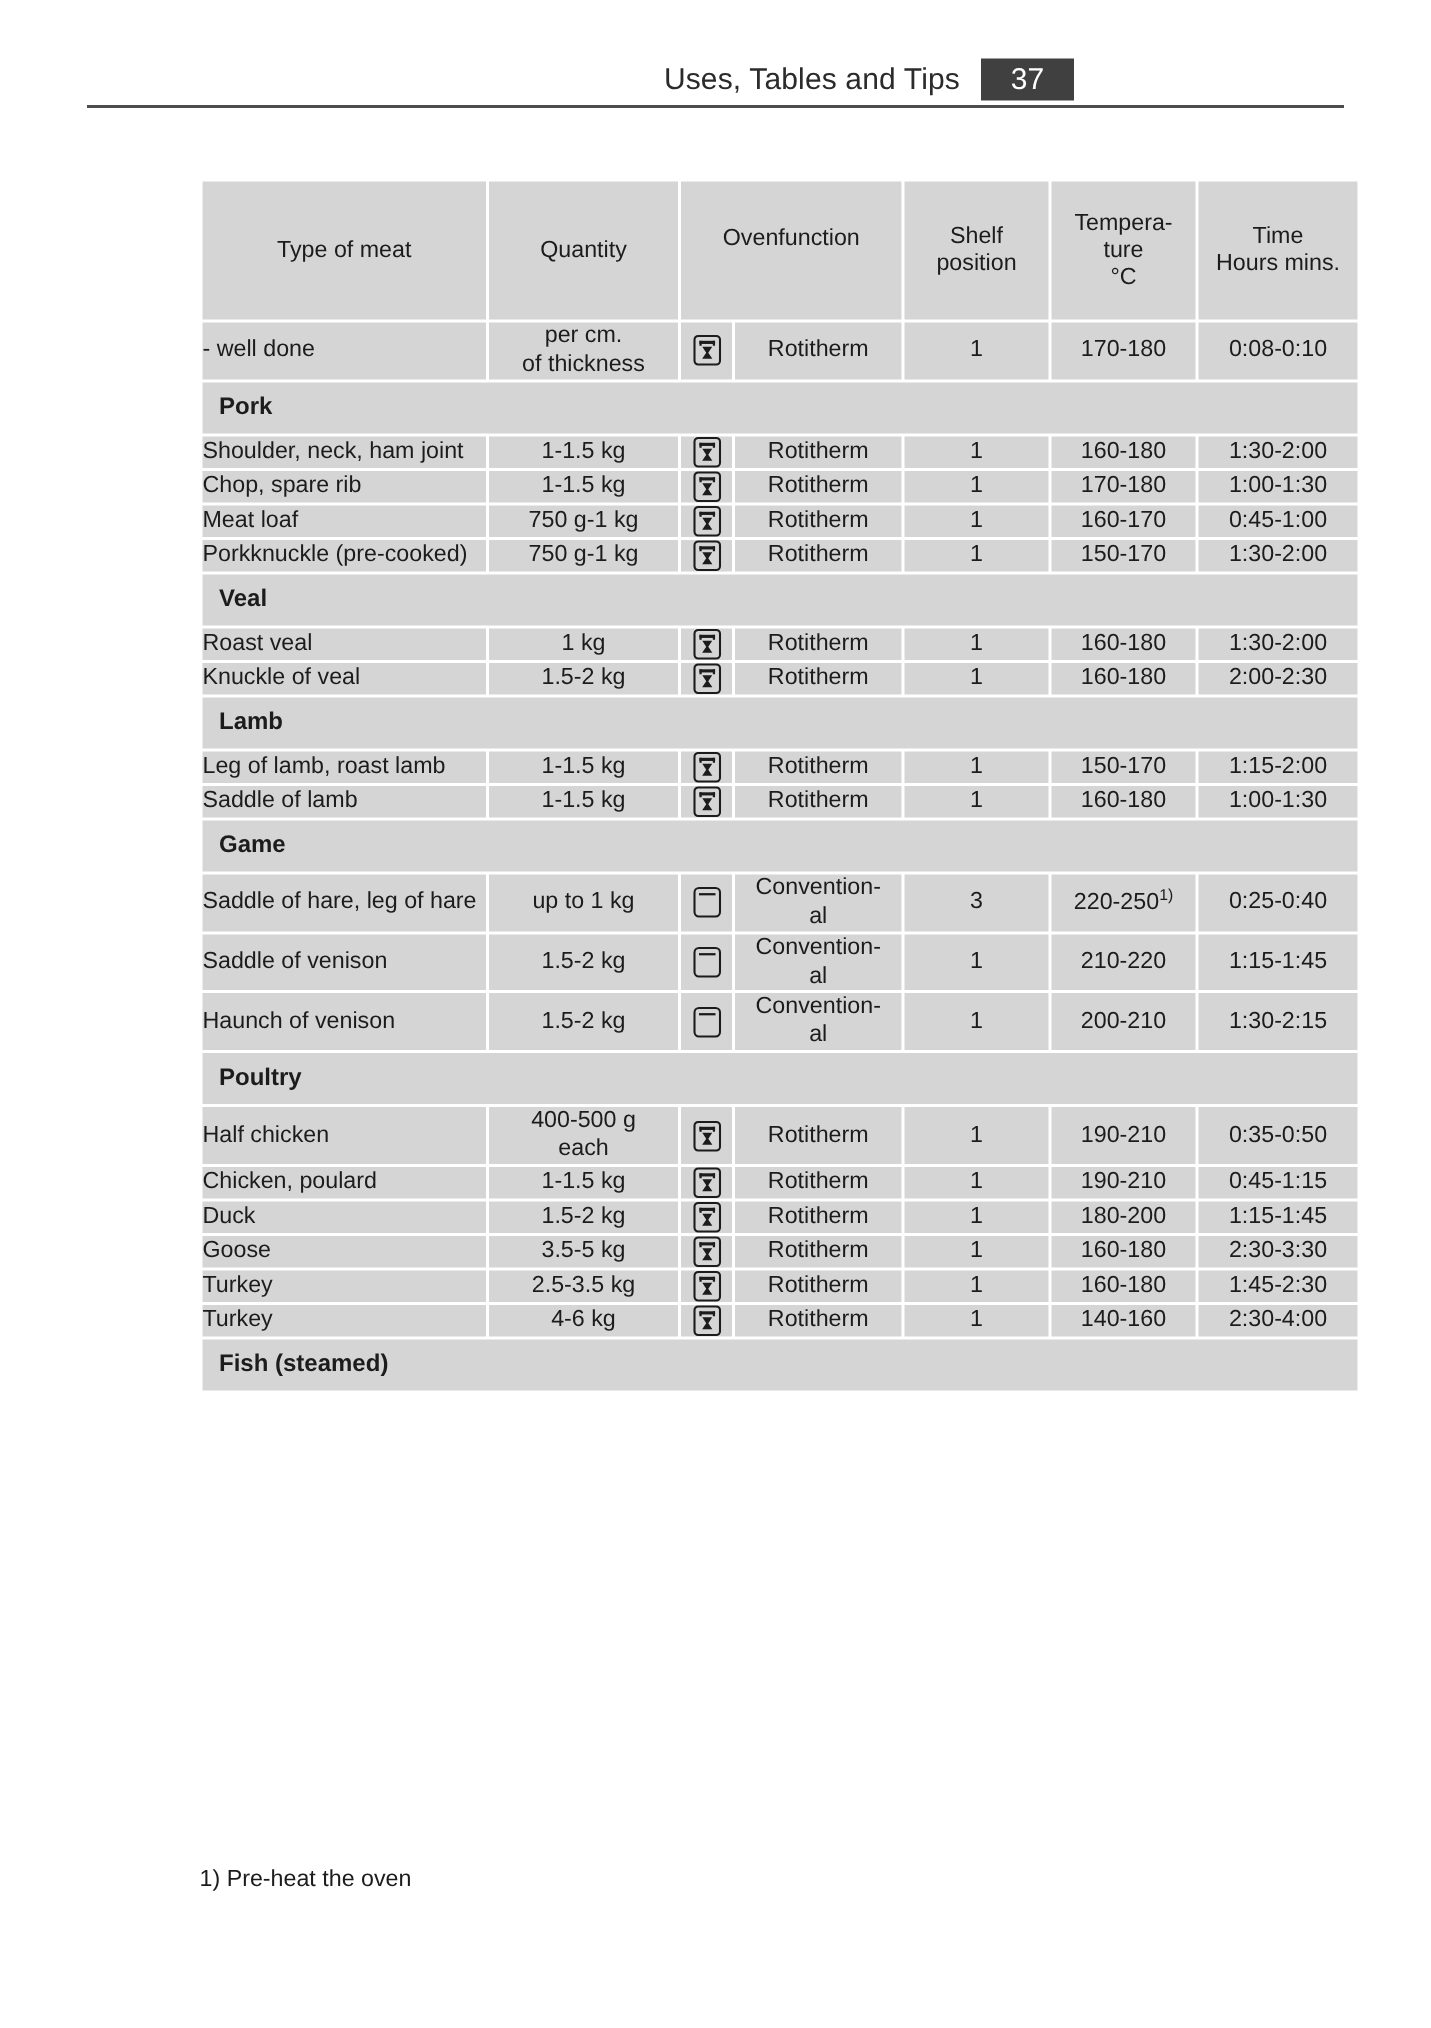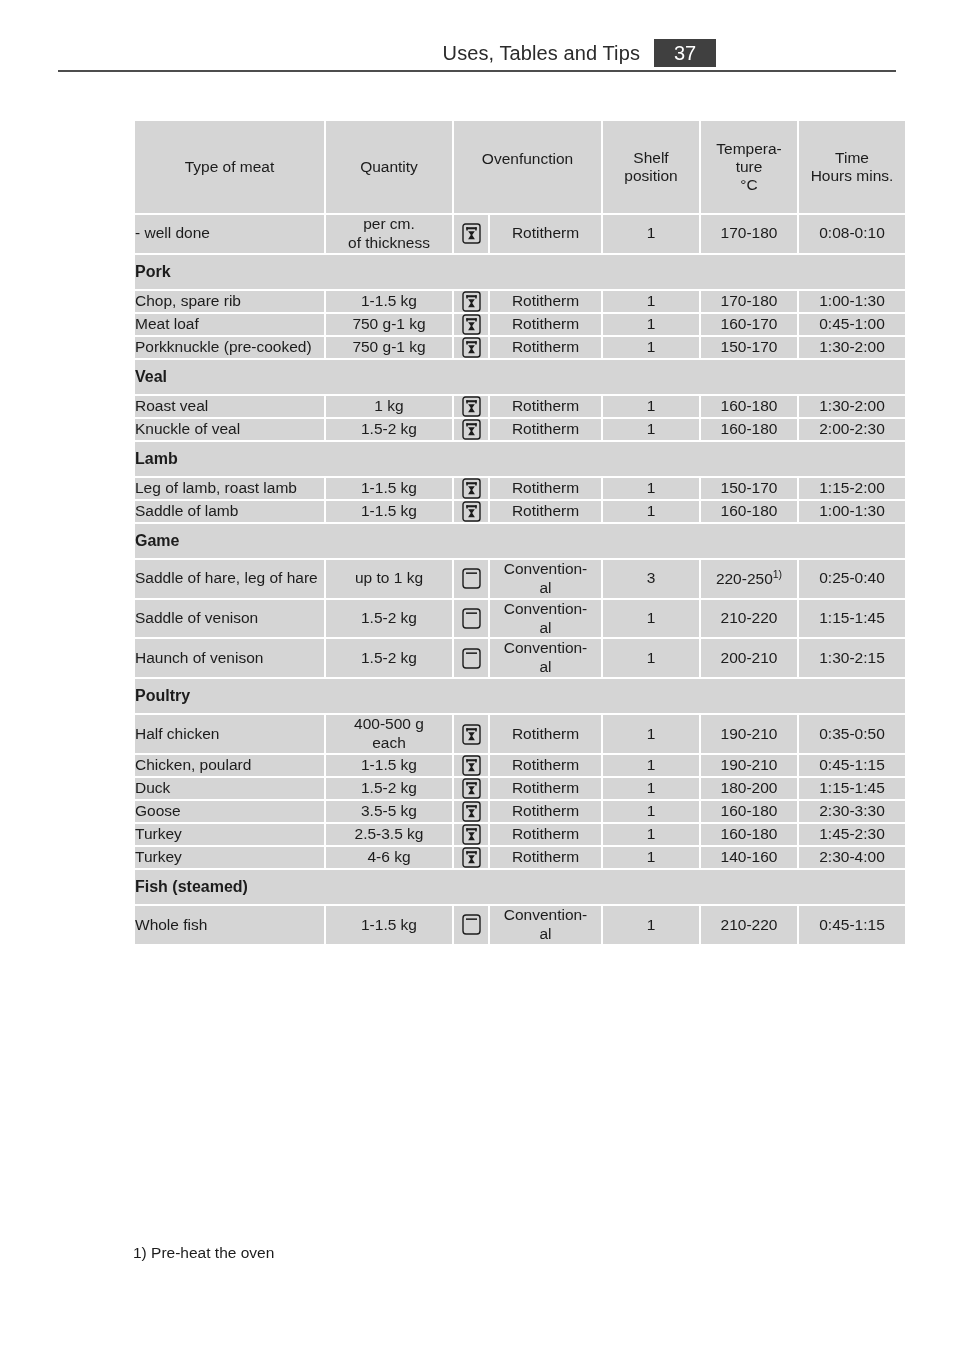--- a/index.html
+++ b/index.html
@@ -117,21 +117,21 @@
   }
   td.c-fname {
     text-align: center;
     padding: 7px 4px;
     line-height: 1.22;
   }
 
   tr.section-row td {
     font-weight: bold;
     font-size: 16px;
-    padding: 7px 0 7px 0;
+    padding: 7px 0 7px 11px;
     text-align: left;
     height: 20px;
   }
 
   
   .oven-icon {
     display: inline-block;
     width: 19px;
     height: 21px;
     vertical-align: middle;
@@ -203,20 +203,35 @@
               </svg></span></td>
           <td class="c-fname">Rotitherm</td>
           <td class="c-shelf">1</td>
           <td class="c-temp">170-180</td>
           <td class="c-time">0:08-0:10</td>
         </tr>
         <tr class="section-row">
           <td colspan="7">Pork</td>
         </tr>
         <tr>
+          <td class="c-name">Shoulder, neck, ham joint</td>
+          <td class="c-qty">1-1.5 kg</td>
+          <td class="c-icon"><span class="oven-icon"><svg width="19" height="21" viewBox="0 0 19 21">
+                <rect x="1" y="1" width="17" height="19" rx="2.5" ry="2.5" fill="none" stroke="#1c1c1c" stroke-width="1.4"></rect>
+                <rect x="4.3" y="4.2" width="10.4" height="2.1" fill="#1c1c1c"></rect>
+                <rect x="4.3" y="4.2" width="1.5" height="3.3" fill="#1c1c1c"></rect>
+                <rect x="13.2" y="4.2" width="1.5" height="3.3" fill="#1c1c1c"></rect>
+                <path d="M6.2 8.2 L12.8 8.2 L10.2 12.1 L12.9 16.2 L6.1 16.2 L8.8 12.1 Z" fill="#1c1c1c"></path>
+              </svg></span></td>
+          <td class="c-fname">Rotitherm</td>
+          <td class="c-shelf">1</td>
+          <td class="c-temp">160-180</td>
+          <td class="c-time">1:30-2:00</td>
+        </tr>
+        <tr>
           <td class="c-name">Chop, spare rib</td>
           <td class="c-qty">1-1.5 kg</td>
           <td class="c-icon"><span class="oven-icon"><svg width="19" height="21" viewBox="0 0 19 21">
                 <rect x="1" y="1" width="17" height="19" rx="2.5" ry="2.5" fill="none" stroke="#1c1c1c" stroke-width="1.4"></rect>
                 <rect x="4.3" y="4.2" width="10.4" height="2.1" fill="#1c1c1c"></rect>
                 <rect x="4.3" y="4.2" width="1.5" height="3.3" fill="#1c1c1c"></rect>
                 <rect x="13.2" y="4.2" width="1.5" height="3.3" fill="#1c1c1c"></rect>
                 <path d="M6.2 8.2 L12.8 8.2 L10.2 12.1 L12.9 16.2 L6.1 16.2 L8.8 12.1 Z" fill="#1c1c1c"></path>
               </svg></span></td>
           <td class="c-fname">Rotitherm</td>
@@ -448,29 +463,17 @@
                 <path d="M6.2 8.2 L12.8 8.2 L10.2 12.1 L12.9 16.2 L6.1 16.2 L8.8 12.1 Z" fill="#1c1c1c"></path>
               </svg></span></td>
           <td class="c-fname">Rotitherm</td>
           <td class="c-shelf">1</td>
           <td class="c-temp">140-160</td>
           <td class="c-time">2:30-4:00</td>
         </tr>
         <tr class="section-row">
           <td colspan="7">Fish (steamed)</td>
         </tr>
-        <tr>
-          <td class="c-name">Whole fish</td>
-          <td class="c-qty">1-1.5 kg</td>
-          <td class="c-icon"><span class="oven-icon"><svg width="19" height="21" viewBox="0 0 19 21">
-                <rect x="1" y="1" width="17" height="19" rx="3" ry="3" fill="none" stroke="#1c1c1c" stroke-width="1.4"></rect>
-                <rect x="4" y="4.4" width="11" height="1.5" fill="#1c1c1c"></rect>
-              </svg></span></td>
-          <td class="c-fname"><span>Convention-</span><br><span>al</span></td>
-          <td class="c-shelf">1</td>
-          <td class="c-temp">210-220</td>
-          <td class="c-time">0:45-1:15</td>
-        </tr>
       </tbody>
   </table>
 </div>
 
 <div class="footnote">1) Pre-heat the oven</div>
 
 </body></html>

